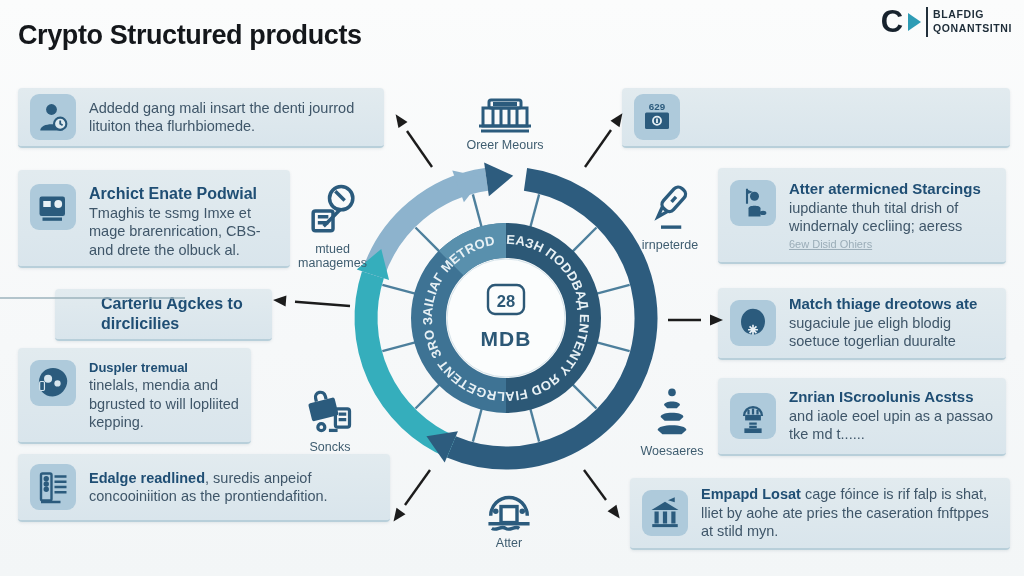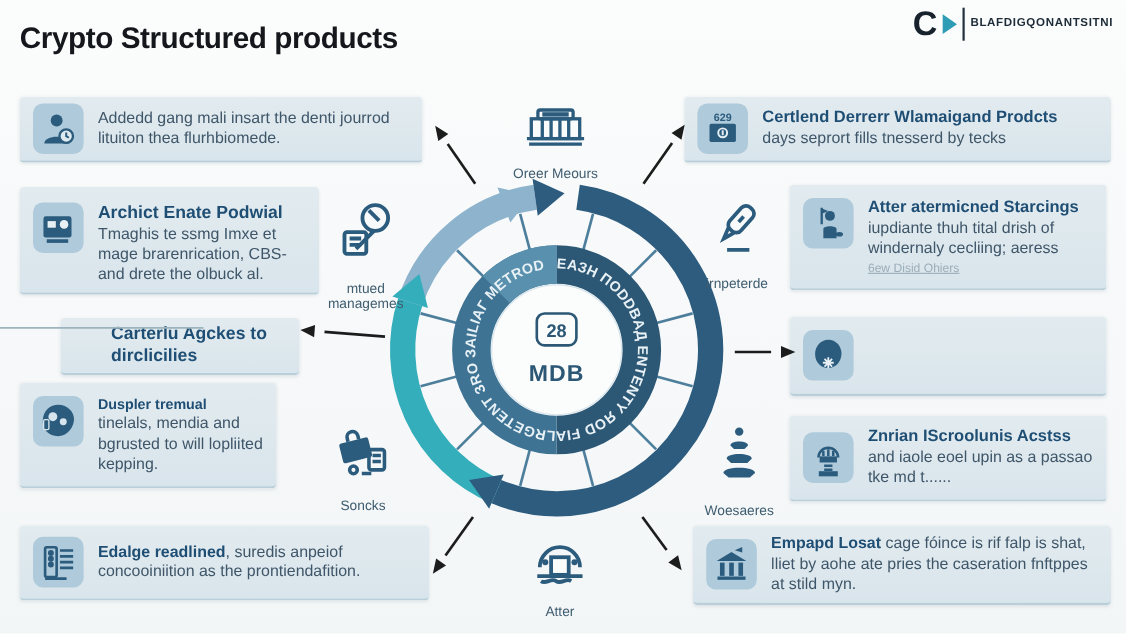--- a/index.html
+++ b/index.html
@@ -10,50 +10,50 @@
   }
   .page-title{
     position:absolute;left:18px;top:20px;font-size:27px;font-weight:800;
     color:#14171b;letter-spacing:-.4px;
   }
   
   .logo{position:absolute;right:12px;top:6px;display:flex;align-items:center;gap:5px;}
   .logo-mark{font-size:31px;font-weight:800;color:#17222d;line-height:1;}
   .logo-play{width:0;height:0;border-top:9px solid transparent;border-bottom:9px solid transparent;border-left:13px solid #2e9cb5;}
   .logo-bar{width:2px;height:30px;background:#22303b;}
-  .logo-text{display:flex;justify-content:center;}
+  .logo-text{display:flex;flex-direction:column;justify-content:center;}
   .logo-text span{font-size:10.5px;font-weight:700;color:#1d2c38;letter-spacing:.6px;line-height:1.3;}
   
   .box{
     position:absolute;display:flex;align-items:center;gap:13px;padding:8px 12px;
     background:linear-gradient(180deg,#e2ebef 0%,#d9e5ec 100%);
     border-radius:4px;border-bottom:2px solid #b8cfda;box-shadow:0 1px 3px rgba(40,70,90,.10);
     box-sizing:border-box;
   }
   .icon-tile{flex:0 0 auto;width:46px;height:46px;border-radius:9px;background:#aecadb;
     display:flex;align-items:center;justify-content:center;}
   .icon-tile svg{width:36px;height:36px;}
   .box-text{display:flex;flex-direction:column;}
   .box-title{font-weight:700;color:#1f4e74;font-size:15px;line-height:1.25;}
   .box-body{color:#3f5669;font-size:14.5px;line-height:1.27;}
   .box-note{color:#9badb8;font-size:11px;margin-top:2px;text-decoration:underline;}
   .inline-title{font-weight:700;color:#1f4e74;}
   #box-l1{left:18px;top:88px;width:366px;height:60px;}
   #box-l2{left:18px;top:170px;width:272px;height:98px;align-items:flex-start;padding-top:14px;}
   #box-l3{left:55px;top:289px;width:217px;height:52px;padding-left:46px;}
   #box-l4{left:18px;top:348px;width:233px;height:96px;align-items:flex-start;padding-top:12px;}
-  #box-l5{left:18px;top:478px;width:372px;height:68px;}
+  #box-l5{left:18px;top:454px;width:372px;height:68px;}
   #box-r1{left:622px;top:88px;width:388px;height:60px;}
   #box-r2{left:718px;top:168px;width:288px;height:96px;align-items:flex-start;padding-top:12px;}
   #box-r3{left:718px;top:288px;width:288px;height:72px;}
   #box-r4{left:718px;top:378px;width:288px;height:78px;}
   #box-r5{left:630px;top:478px;width:380px;height:72px;}
   
   #wheel-svg{position:absolute;left:346px;top:158px;width:320px;height:320px;}
-  .satellite{position:absolute;display:flex;flex-direction:column;align-items:center;gap:15px;text-align:center;}
+  .satellite{position:absolute;display:flex;flex-direction:column;align-items:center;gap:2px;text-align:center;}
   .satellite svg{stroke:#2b5b7d;fill:none;stroke-width:1.5;}
   .sat-label{font-size:12.5px;color:#3f5d70;line-height:1.15;}
   #sat-top{left:450px;top:96px;width:110px;}
   #sat-left-top{left:285px;top:182px;width:95px;}
   #sat-right-top{left:622px;top:180px;width:96px;}
   #sat-left-bottom{left:282px;top:386px;width:96px;}
   #sat-right-bottom{left:620px;top:386px;width:104px;}
   #sat-bottom{left:466px;top:486px;width:86px;}
   #overlay{position:absolute;left:0;top:0;width:1024px;height:576px;pointer-events:none;}
 </style>
@@ -139,24 +139,20 @@
 
   <div class="box" id="box-r1">
     <span class="icon-tile">
       <svg viewBox="0 0 24 24">
           <text x="12" y="7.5" font-size="6.5" text-anchor="middle" fill="#2b5b7d" font-weight="bold" font-family="Liberation Sans,sans-serif">629</text>
           <rect x="4" y="9" width="16" height="11" rx="1" fill="#2b5b7d"></rect>
           <circle cx="12" cy="14.5" r="2.7" fill="none" stroke="#e4eef3" stroke-width="1.2"></circle>
           <path d="M12 13v3" stroke="#e4eef3" stroke-width="1.2"></path>
         </svg>
     </span>
-    <div class="box-text">
-      <span class="box-title">Certlend Derrerr Wlamaigand Prodcts</span>
-      <span class="box-body">days seprort fills tnesserd by tecks</span>
-    </div>
   </div>
 
   <div class="box" id="box-r2">
     <span class="icon-tile">
       <svg viewBox="0 0 24 24">
           <path d="M8 2.5v10" stroke="#2b5b7d" stroke-width="1.4"></path>
           <path d="M8 3l4 1.6L8 6.2z" fill="#2b5b7d"></path>
           <circle cx="13" cy="7.5" r="3" fill="#2b5b7d"></circle>
           <path d="M9 21v-5.5c0-2.2 8-2.2 8 0V21z" fill="#2b5b7d"></path>
           <ellipse cx="18.7" cy="18.6" rx="2.2" ry="1.4" fill="#2b5b7d"></ellipse>
@@ -172,20 +168,24 @@
   <div class="box" id="box-r3">
     <span class="icon-tile">
       <svg viewBox="0 0 24 24">
           <path d="M12 2.5c4.6 0 8 3.8 8 8.3 0 5-3.4 8.9-8 8.9s-8-3.5-8-8.5c0-4.7 3.4-8.7 8-8.7z" fill="#2b5b7d"></path>
           <g stroke="#e8f0f5" stroke-width="1.1">
             <path d="M9.7 14.2l4.6 4.6M14.3 14.2l-4.6 4.6M12 13.2v6.6M8.7 16.5h6.6"></path>
           </g>
           <circle cx="12" cy="16.5" r="1.3" fill="#e8f0f5"></circle>
         </svg>
     </span>
+    <div class="box-text">
+      <span class="box-title">Match thiage dreotows ate</span>
+      <span class="box-body">sugaciule jue eligh blodig soetuce togerlian duuralte</span>
+    </div>
   </div>
 
   <div class="box" id="box-r4">
     <span class="icon-tile">
       <svg viewBox="0 0 24 24" fill="none" stroke="#2b5b7d" stroke-width="1.5">
           <path d="M6 12a6 6 0 0 1 12 0"></path>
           <path d="M9 8v3M12 7v4M15 8v3"></path>
           <rect x="7.5" y="12" width="9" height="2.2" fill="#2b5b7d"></rect>
           <path d="M9.5 17h5M9.5 19.3h5"></path>
           <rect x="7" y="21" width="10" height="1.6" fill="#2b5b7d"></rect>

